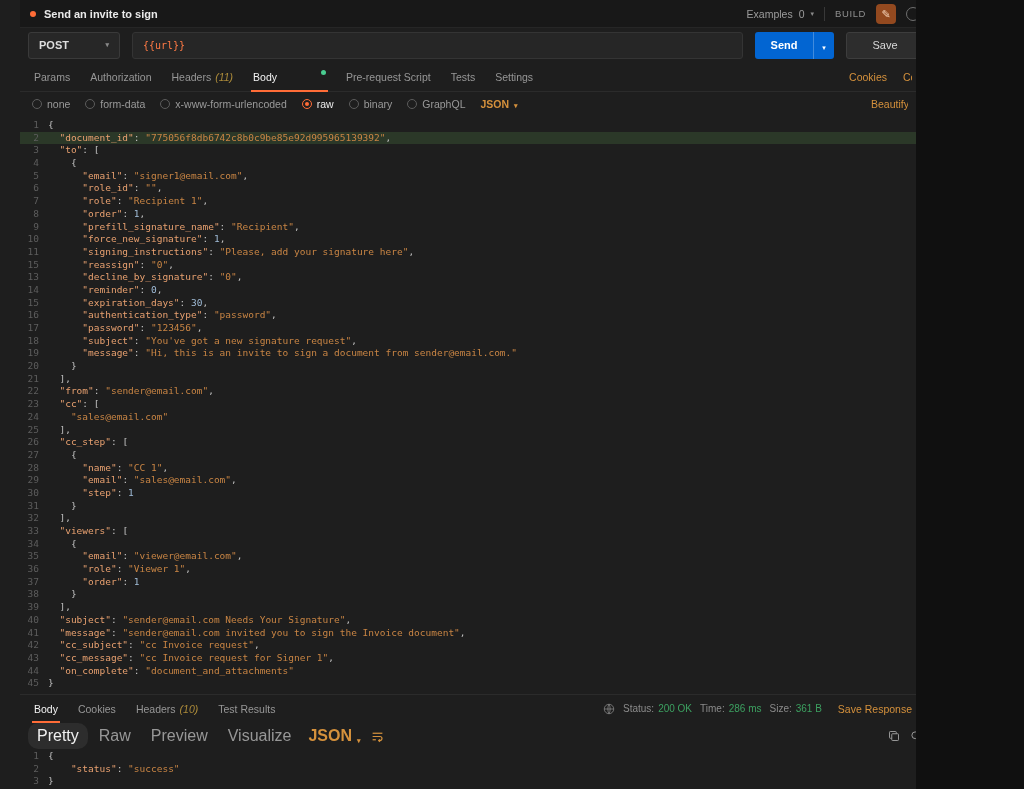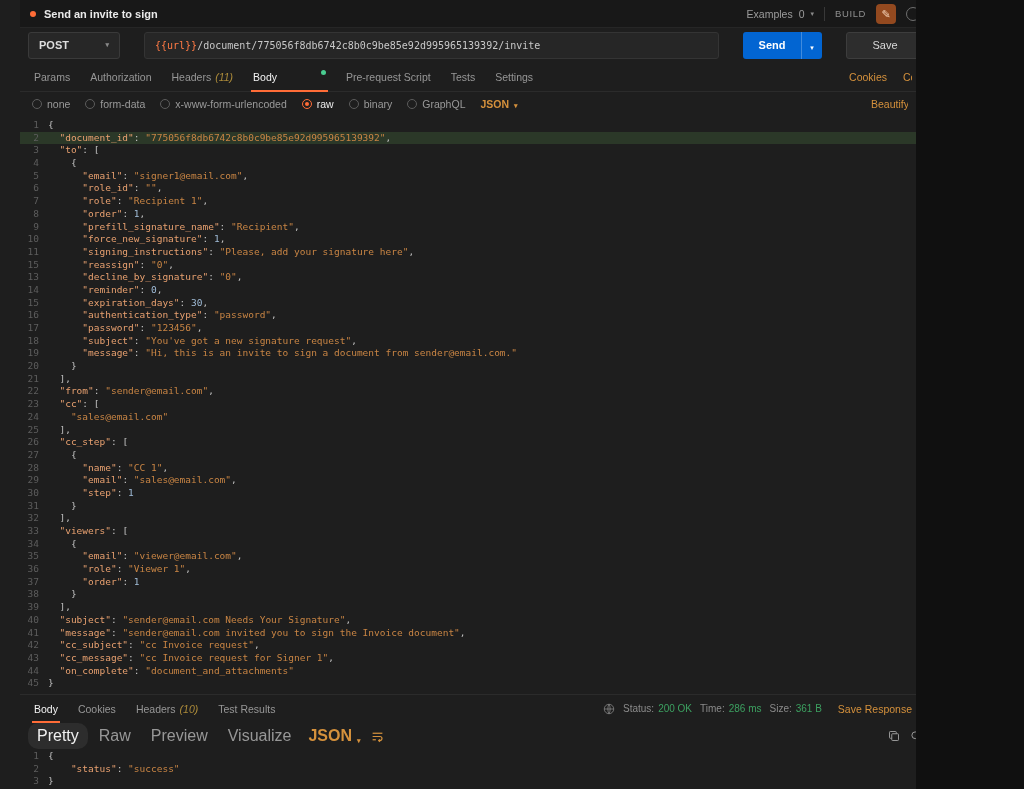--- a/index.html
+++ b/index.html
@@ -15,21 +15,21 @@
   .topbar-title { font-size:11px; font-weight:bold; color:#eaeaea; }
   .topbar-right { margin-left:auto; display:flex; align-items:center; gap:10px; }
   .examples { display:flex; align-items:center; gap:6px; font-size:10.5px; color:#9c9c9c; }
   .caret { font-size:7px; color:#8a8a8a; }
   .vdiv { width:1px; height:14px; background:#383838; }
   .build { font-size:9.5px; letter-spacing:0.6px; color:#8f8f8f; }
   .pencil-btn { width:20px; height:20px; border:none; border-radius:4px; background:#93491f; color:#f5d3b8; font-size:11px; line-height:18px; text-align:center; }
   .corner-clip { width:14px; height:14px; border:1.5px solid #6f6f6f; border-radius:50%; margin-right:-12px; flex:0 0 auto; }
 
   
-  .url-row { flex:0 0 34px; display:flex; align-items:center; gap:24px; padding:0 8px; }
+  .url-row { flex:0 0 34px; display:flex; align-items:center; gap:12px; padding:0 8px; }
   .method-select { flex:0 0 92px; height:27px; background:#272727; border:1px solid #3a3a3a; border-radius:3px;
                    display:flex; align-items:center; justify-content:space-between; padding:0 10px; font-size:11px; font-weight:bold; color:#dedede; }
   .url-field { flex:1 1 auto; height:27px; background:#262626; border:1px solid #343434; border-radius:3px; display:flex; align-items:center;
                padding:0 10px; font-family:"DejaVu Sans Mono", monospace; font-size:10px; white-space:nowrap; overflow:hidden; }
   .url-var { color:#ff7a45; }
   .url-path { color:#c8c8c8; }
   .send-group { flex:0 0 auto; display:flex; }
   .send-btn { width:58px; height:27px; background:#0265d2; border:none; border-radius:3px 0 0 3px; color:#fff; font-size:11px; font-weight:bold; }
   .send-caret-btn { width:21px; height:27px; background:#0265d2; border:none; border-left:1px solid rgba(255,255,255,0.25);
                     border-radius:0 3px 3px 0; color:#fff; }
@@ -107,21 +107,20 @@
     </div>
   </header>
 
   <div class="url-row">
     <div class="method-select">
       <span>POST</span>
       <span class="caret">▾</span>
     </div>
     <div class="url-field">
       <span class="url-var">{{url}}</span>
-        <span class="url-path">/document/775056f8db6742c8b0c9be85e92d995965139392/invite</span>
     </div>
     <div class="send-group">
       <button class="send-btn">Send</button>
       <button class="send-caret-btn"><span class="caret">▾</span></button>
     </div>
     <button class="save-btn">Save</button>
   </div>
 
   <div class="tabs-row">
     <div class="tab">

